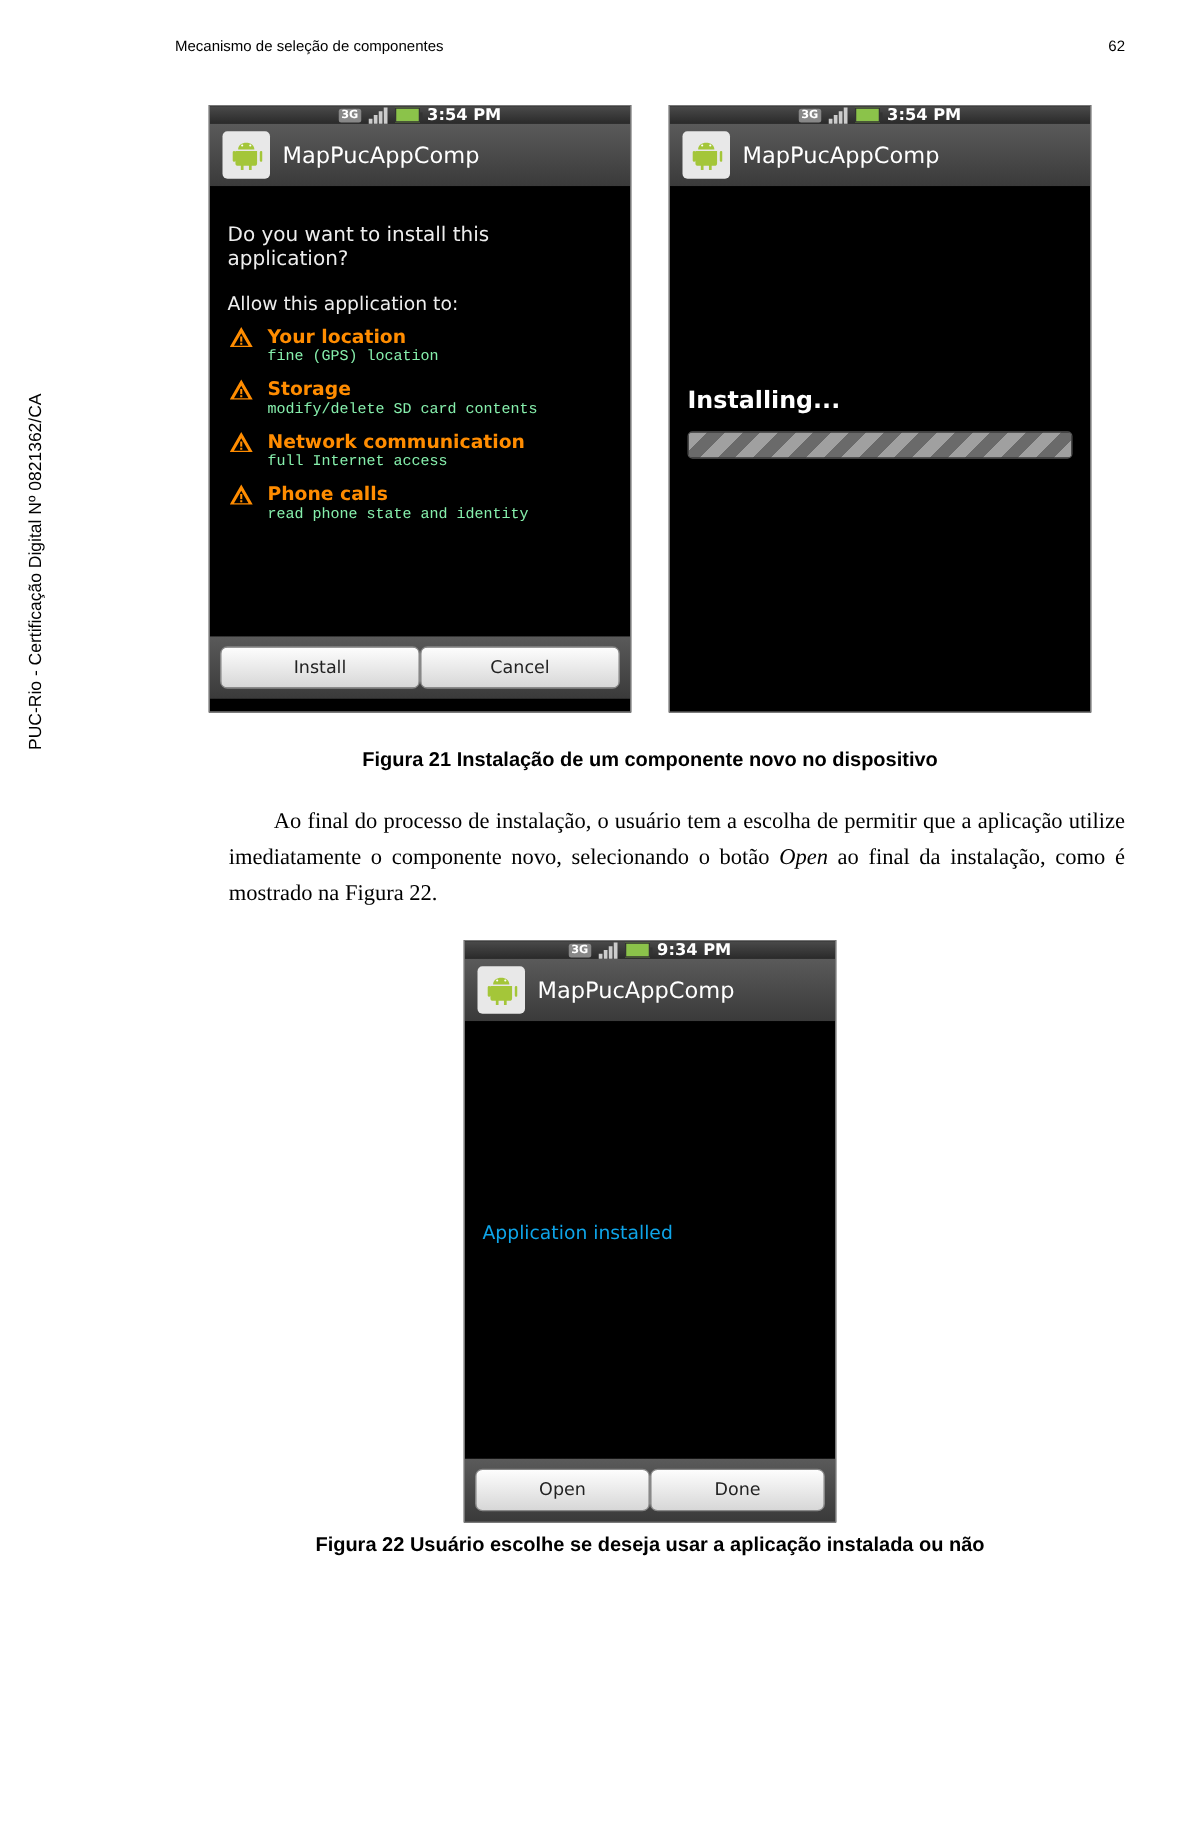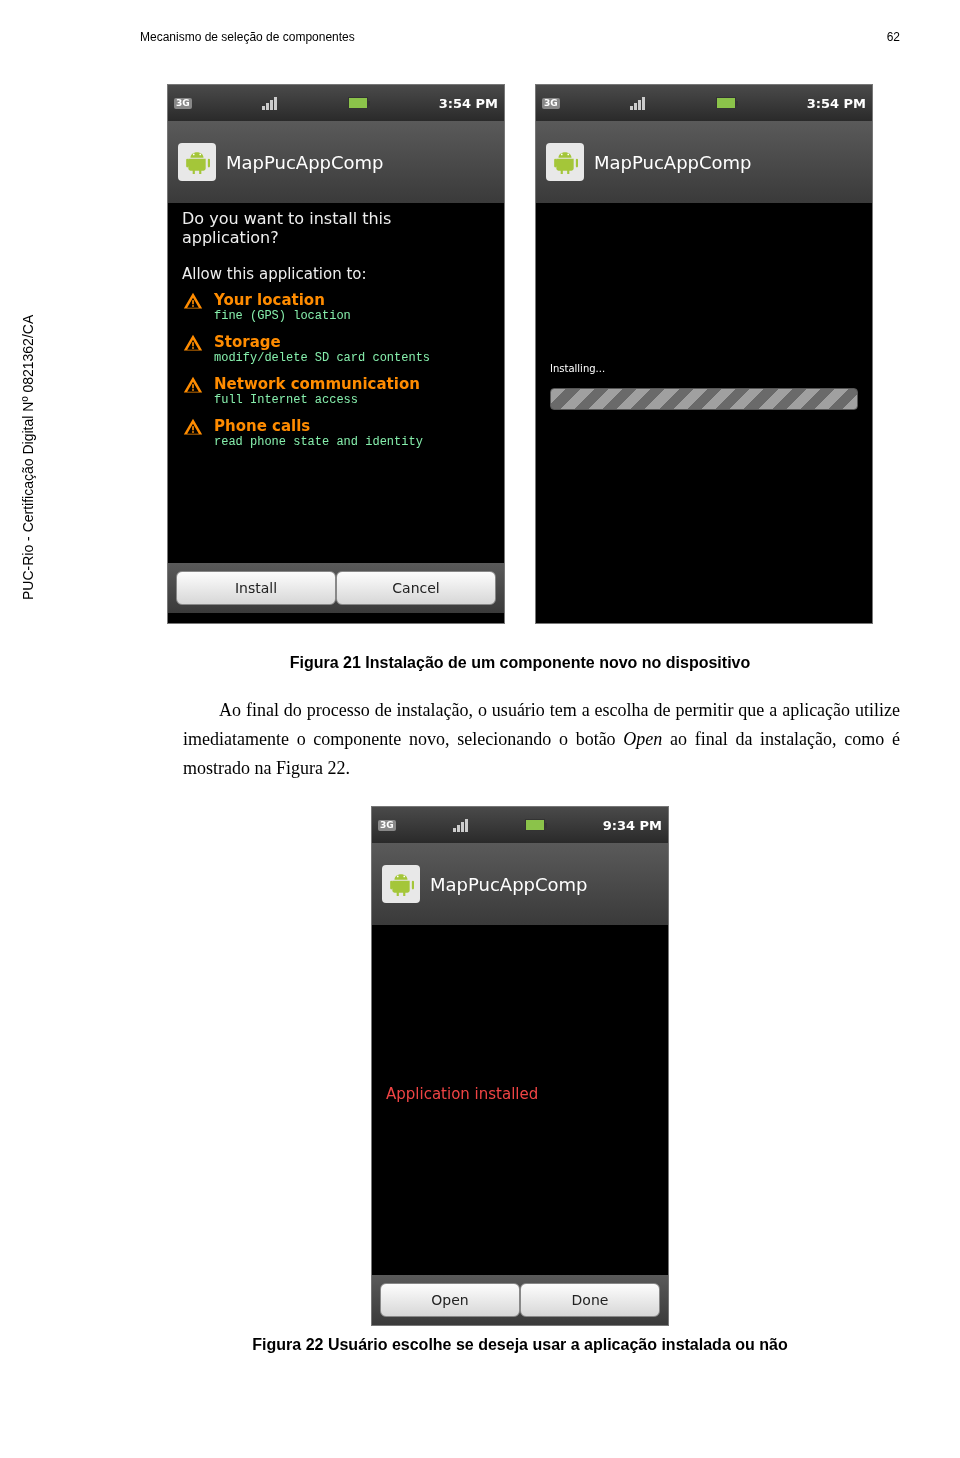--- a/index.html
+++ b/index.html
@@ -36,23 +36,23 @@
   }
   .phone {
     width: 338px;
     border: 1px solid #777;
     background: #000;
     font-family: "DejaVu Sans", Arial, sans-serif;
   }
   .phone.small { width: 298px; }
   .statusbar {
     background: linear-gradient(#4a4a4a, #2a2a2a);
-    height: 36px;
-    display: flex;
-    justify-content: space-between;
+    height: 14px;
+    display: flex;
+    justify-content: center;
     align-items: center;
     gap: 6px;
     padding: 0 6px;
     color: #fff;
     font-size: 13px;
     font-weight: bold;
   }
   .stat-3g {
     display: inline-block;
     background: #888;
@@ -83,38 +83,38 @@
     position: relative;
   }
   .stat-batt::after {
     content:''; position:absolute; right:-3px; top:3px;
     width:2px; height:5px; background:#333;
   }
   .titlebar {
     background: linear-gradient(#5a5a5a, #3a3a3a);
     display: flex;
     align-items: center;
-    padding: 22px 10px;
+    padding: 6px 10px;
     gap: 10px;
   }
   .titlebar .appicon {
     width: 38px; height: 38px;
     background: #e8e8e8;
     border-radius: 4px;
     display:flex; align-items:center; justify-content:center;
   }
   .android-svg { width: 26px; height: 26px; }
   .titlebar .appname {
     color: #fff;
     font-size: 18px;
   }
   .phone-body {
     background: #000;
     color: #fff;
-    padding: 6px 14px 0 14px;
+    padding: 29px 14px 0 14px;
     min-height: 360px;
     position: relative;
   }
   .install-q {
     font-size: 16px;
     color: #eee;
     margin-bottom: 18px;
   }
   .allow-h {
     font-size: 15px;
@@ -155,21 +155,22 @@
     padding: 8px 0;
     text-align: center;
     color: #222;
     font-size: 14px;
   }
   .installing-body {
     background:#000;
     color:#fff;
     min-height: 420px;
     padding: 160px 14px 12px 14px;
-    font-size: 10px;
+    font-size: 19px;
+    font-weight: bold;
   }
   .progress {
     margin-top: 14px;
     height: 22px;
     border: 1px solid #555;
     border-radius: 4px;
     background: repeating-linear-gradient(
       -45deg,
       #a0a0a0 0px, #a0a0a0 10px,
       #6a6a6a 10px, #6a6a6a 20px
@@ -186,21 +187,21 @@
     font-size: 18px;
     line-height: 1.6;
     text-align: justify;
     text-indent: 36px;
     margin-bottom: 24px;
     margin-left: 43px;
   }
   .body-text .open-label { font-style: italic; }
   .phone3-wrap { display:flex; justify-content:center; }
   .phone3-body {
-    background:#000; color:#ef4444;
+    background:#000; color:#0ea5e9;
     min-height: 350px;
     padding: 160px 14px 0 14px;
     font-size: 15px;
   }
 </style>
 </head>
 <body>
 
 <div class="page">
   <div class="header-line">

